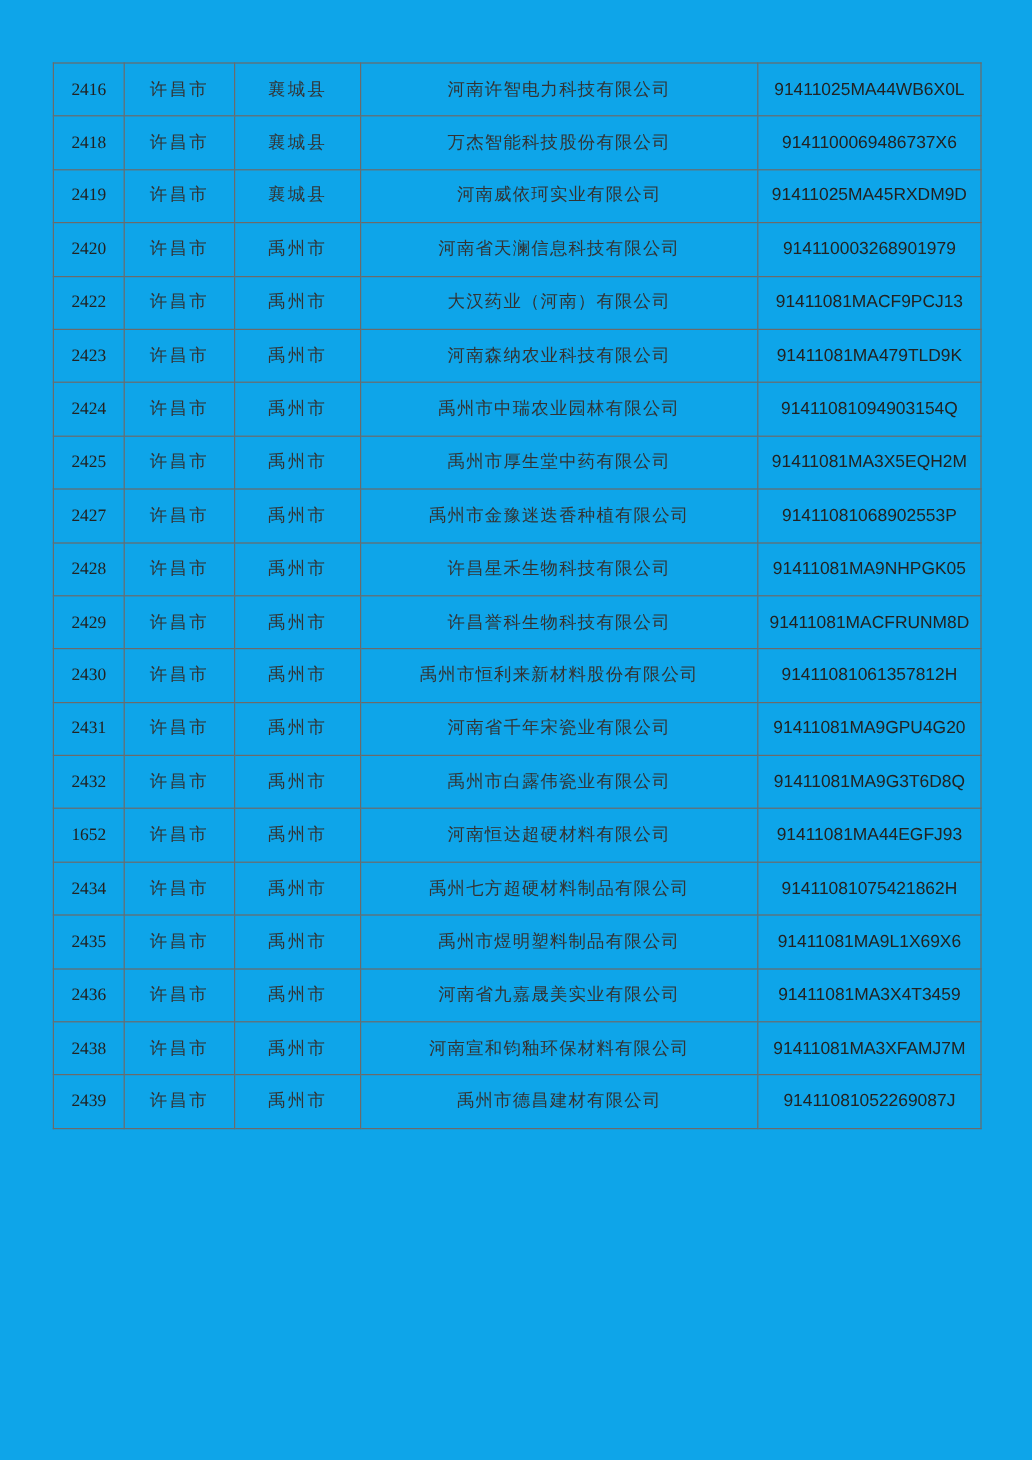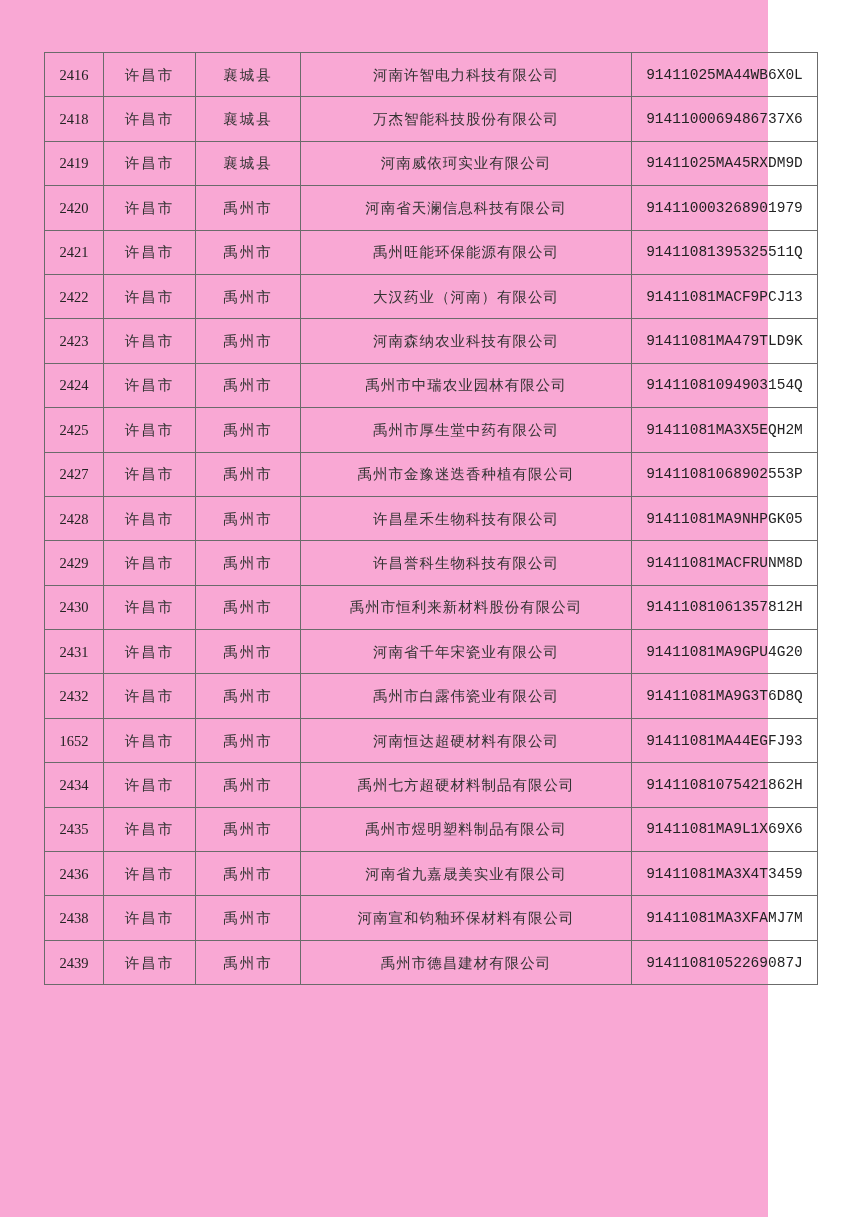--- a/index.html
+++ b/index.html
@@ -1,17 +1,17 @@
 <!DOCTYPE html>
 <html><head>
 <meta charset="utf-8">
 <style>
   html, body { margin: 0; padding: 0; background: #ffffff; }
   body { width: 860px; height: 1217px; position: relative; overflow: hidden; }
-  .page { position: absolute; left: 0; top: 0; width: 756px; height: 1217px; background: #f9a8d4; padding-left: 12px; }
+  .page { position: absolute; left: 0; top: 0; width: 860px; height: 1217px; background: #0ea5e9; }
   table.registry {
     position: absolute;
     left: 44px; top: 52px;
     width: 773px;
     border-collapse: collapse;
     table-layout: fixed;
     font-family: "DejaVu Serif", "Liberation Serif", serif;
     color: #222;
   }
   table.registry td {
@@ -20,21 +20,21 @@
     padding: 0 4px;
     text-align: center;
     vertical-align: middle;
     font-size: 14.5px;
     line-height: 20px;
     overflow: hidden;
   }
   td.c-no { font-family: "Liberation Serif", serif; font-size: 15.5px; }
   td.c-city, td.c-county { letter-spacing: 2px; color: #333; }
   td.c-name { letter-spacing: 1px; color: #333; }
-  td.c-code { font-family: Liberation Mono, monospace; font-size: 15.5px; word-break: break-all; line-height: 21px; }
+  td.c-code { font-family: Liberation Sans, sans-serif; font-size: 15.5px; word-break: break-all; line-height: 21px; }
 </style>
 </head>
 <body>
 
 <div class="page">
   <table class="registry">
     <colgroup>
       <col style="width:59px">
       <col style="width:92px">
       <col style="width:105px">
@@ -62,27 +62,20 @@
     <td class="c-county">襄城县</td>
     <td class="c-name">河南威依珂实业有限公司</td>
     <td class="c-code">91411025MA45RXDM9D</td>
   </tr>
         <tr>
     <td class="c-no">2420</td>
     <td class="c-city">许昌市</td>
     <td class="c-county">禹州市</td>
     <td class="c-name">河南省天澜信息科技有限公司</td>
     <td class="c-code">914110003268901979</td>
-  </tr>
-        <tr>
-    <td class="c-no">2421</td>
-    <td class="c-city">许昌市</td>
-    <td class="c-county">禹州市</td>
-    <td class="c-name">禹州旺能环保能源有限公司</td>
-    <td class="c-code">91411081395325511Q</td>
   </tr>
         <tr>
     <td class="c-no">2422</td>
     <td class="c-city">许昌市</td>
     <td class="c-county">禹州市</td>
     <td class="c-name">大汉药业（河南）有限公司</td>
     <td class="c-code">91411081MACF9PCJ13</td>
   </tr>
         <tr>
     <td class="c-no">2423</td>

